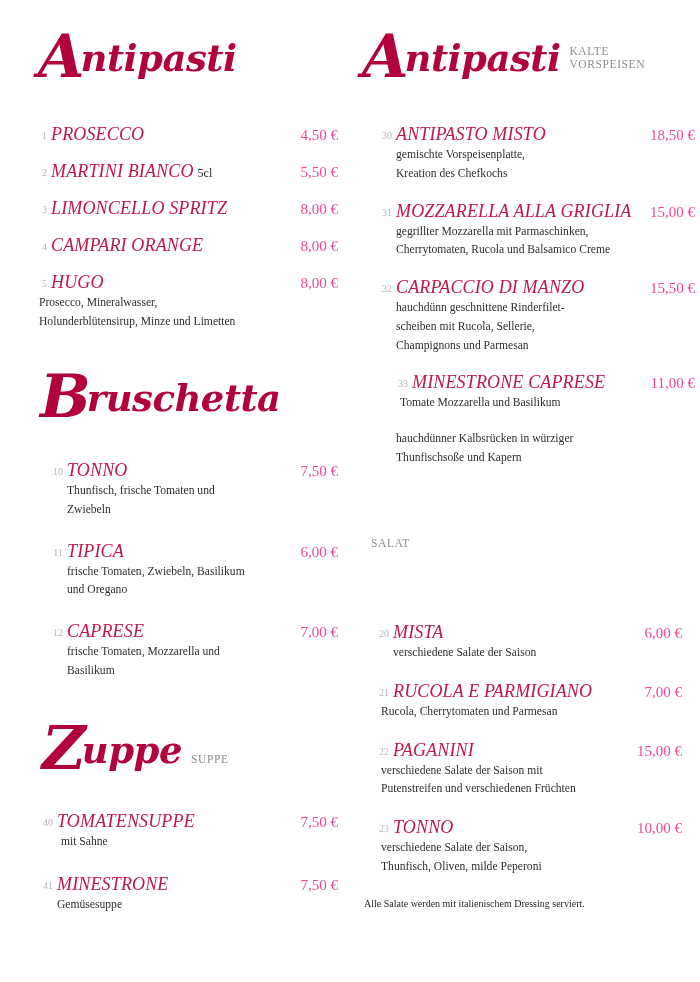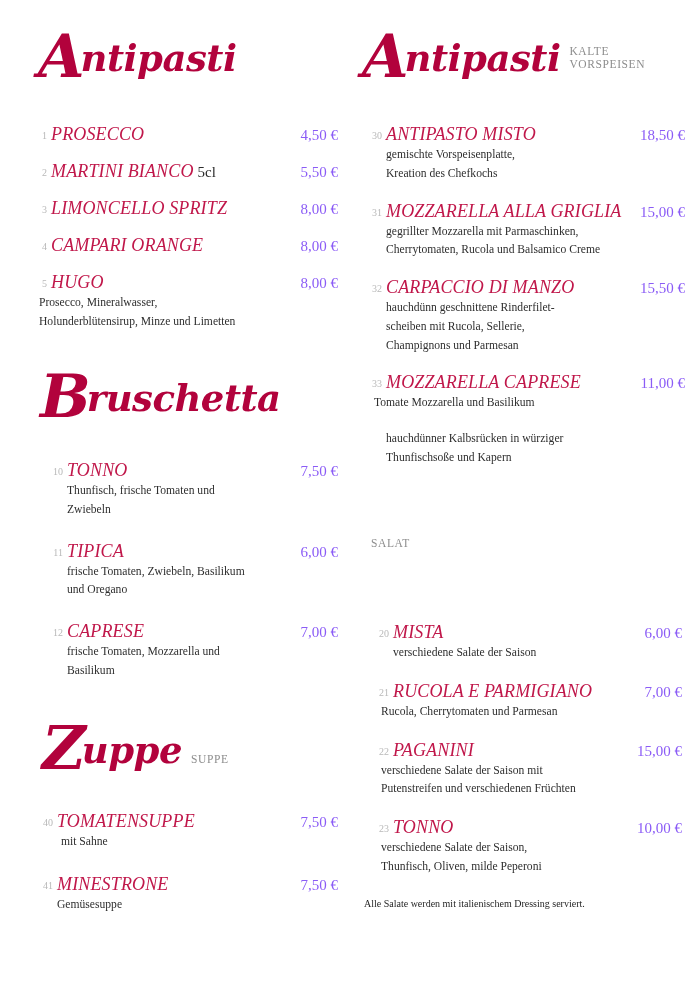--- a/index.html
+++ b/index.html
@@ -78,25 +78,25 @@
     font-family:"Liberation Serif",serif;
     font-style:italic;
     font-size:18px;
     letter-spacing:0.15px;
     white-space:nowrap;
   }
   .item-unit{
     color:#2b2b2b;
     font-family:"Liberation Serif",serif;
     font-style:normal;
-    font-size:15px;
+    font-size:12px;
     margin-left:4px;
   }
   .item-price{
-    color:#8b5cf6;
+    color:#ec4899;
     font-family:"Liberation Serif",serif;
     font-size:15px;
     margin-left:auto;
     white-space:nowrap;
     padding-left:10px;
   }
   .item-desc{
     color:#2e2e2e;
     font-family:"Liberation Serif",serif;
     font-size:11.6px;
@@ -232,21 +232,21 @@
   <div class="col col-right">
 
     <div class="section" style="left:12px;top:40px;">
       <div class="heading">
         <span class="heading-script"><span class="heading-cap">A</span><span>ntipasti</span></span>
         <span class="heading-sub two-line">KALTE
 VORSPEISEN</span>
       </div>
     </div>
 
-    <div class="items" style="left:17px;width:318px;top:124px;">
+    <div class="items" style="left:27px;width:318px;top:124px;">
       <div class="item" style="margin-bottom:17px;">
         <div class="item-row">
           <span class="item-num">30</span>
           <span class="item-name">ANTIPASTO MISTO</span>
           <span class="item-price">18,50 €</span>
         </div>
         <div class="item-desc" style="margin-left:19px;">gemischte Vorspeisenplatte,
 Kreation des Chefkochs</div>
       </div>
       <div class="item" style="margin-bottom:17px;">
@@ -261,24 +261,24 @@
       <div class="item" style="margin-bottom:17px;">
         <div class="item-row">
           <span class="item-num">32</span>
           <span class="item-name">CARPACCIO DI MANZO</span>
           <span class="item-price">15,50 €</span>
         </div>
         <div class="item-desc" style="margin-left:19px;">hauchdünn geschnittene Rinderfilet-
 scheiben mit Rucola, Sellerie,
 Champignons und Parmesan</div>
       </div>
-      <div class="item" style="margin-bottom:17px;margin-left:0;">
+      <div class="item" style="margin-bottom:17px;margin-left:16px;">
         <div class="item-row">
           <span class="item-num">33</span>
-          <span class="item-name">MOZZARELLA CAPRESE</span>
+          <span class="item-name">MINESTRONE CAPRESE</span>
           <span class="item-price">11,00 €</span>
         </div>
         <div class="item-desc" style="margin-left:7px;">Tomate Mozzarella und Basilikum</div>
       </div>
       <div class="item" style="margin-left:12px;">
         <div class="item-desc" style="margin-left:7px;">hauchdünner Kalbsrücken in würziger
 Thunfischsoße und Kapern</div>
       </div>
     </div>
 

